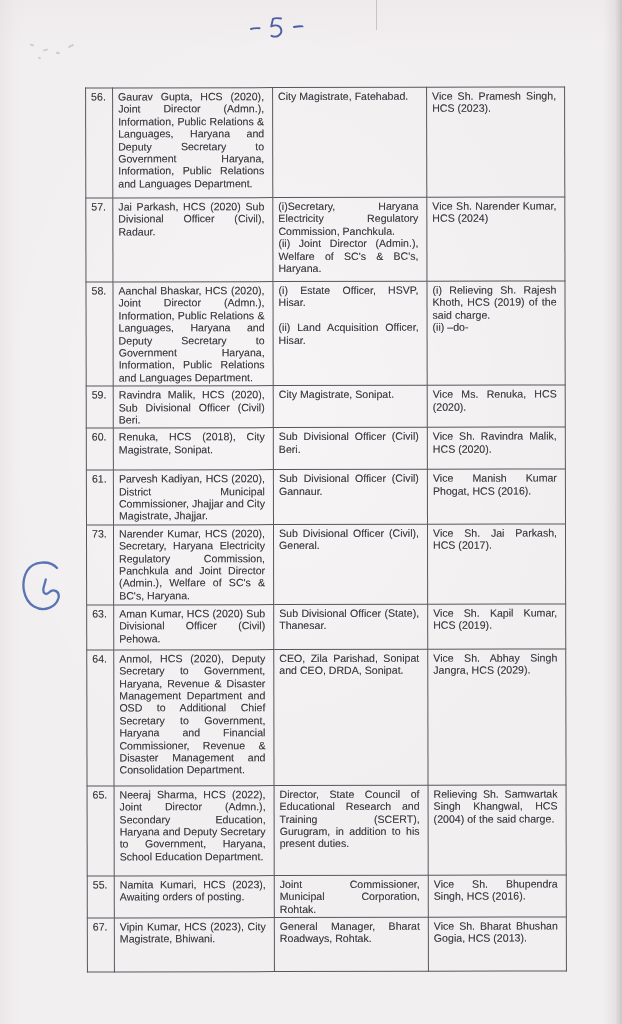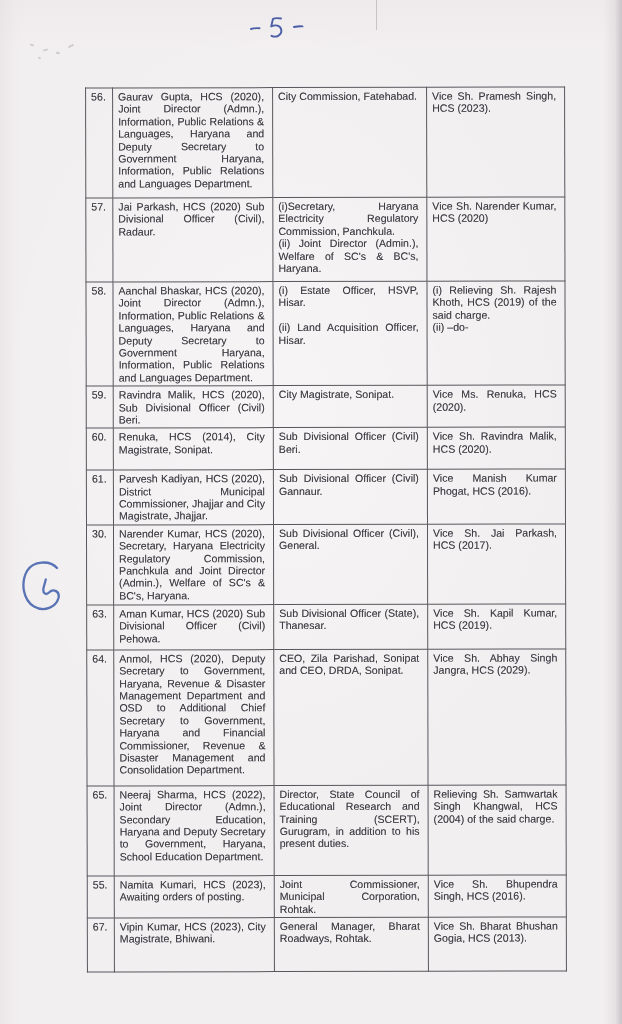--- a/index.html
+++ b/index.html
@@ -84,59 +84,59 @@
       <colgroup>
           <col class="c1">
           <col class="c2">
           <col class="c3">
           <col class="c4">
         </colgroup>
       <tbody>
         <tr class="r56">
           <td class="sno">56.</td>
           <td>Gaurav Gupta, HCS (2020), Joint Director (Admn.), Information, Public Relations &amp; Languages, Haryana and Deputy Secretary to Government Haryana, Information, Public Relations and Languages Department.</td>
-          <td>City Commission, Fatehabad.</td>
+          <td>City Magistrate, Fatehabad.</td>
           <td>Vice Sh. Pramesh Singh, HCS (2023).</td>
         </tr>
         <tr class="r57">
           <td class="sno">57.</td>
           <td>Jai Parkash, HCS (2020) Sub Divisional Officer (Civil), Radaur.</td>
           <td>(i)Secretary, Haryana Electricity Regulatory Commission, Panchkula.
 (ii) Joint Director (Admin.), Welfare of SC's &amp; BC's, Haryana.</td>
-          <td>Vice Sh. Narender Kumar, HCS (2020)</td>
+          <td>Vice Sh. Narender Kumar, HCS (2024)</td>
         </tr>
         <tr class="r58">
           <td class="sno">58.</td>
           <td>Aanchal Bhaskar, HCS (2020), Joint Director (Admn.), Information, Public Relations &amp; Languages, Haryana and Deputy Secretary to Government Haryana, Information, Public Relations and Languages Department.</td>
           <td>(i) Estate Officer, HSVP, Hisar.
 
 (ii) Land Acquisition Officer, Hisar.</td>
           <td>(i) Relieving Sh. Rajesh Khoth, HCS (2019) of the said charge.
 (ii) –do-</td>
         </tr>
         <tr class="r59">
           <td class="sno">59.</td>
           <td>Ravindra Malik, HCS (2020), Sub Divisional Officer (Civil) Beri.</td>
           <td>City Magistrate, Sonipat.</td>
           <td>Vice Ms. Renuka, HCS (2020).</td>
         </tr>
         <tr class="r60">
           <td class="sno">60.</td>
-          <td>Renuka, HCS (2014), City Magistrate, Sonipat.</td>
+          <td>Renuka, HCS (2018), City Magistrate, Sonipat.</td>
           <td>Sub Divisional Officer (Civil) Beri.</td>
           <td>Vice Sh. Ravindra Malik, HCS (2020).</td>
         </tr>
         <tr class="r61">
           <td class="sno">61.</td>
           <td>Parvesh Kadiyan, HCS (2020), District Municipal Commissioner, Jhajjar and City Magistrate, Jhajjar.</td>
           <td>Sub Divisional Officer (Civil) Gannaur.</td>
           <td>Vice Manish Kumar Phogat, HCS (2016).</td>
         </tr>
         <tr class="r62">
-          <td class="sno">30.</td>
+          <td class="sno">73.</td>
           <td>Narender Kumar, HCS (2020), Secretary, Haryana Electricity Regulatory Commission, Panchkula and Joint Director (Admin.), Welfare of SC's &amp; BC's, Haryana.</td>
           <td>Sub Divisional Officer (Civil), General.</td>
           <td>Vice Sh. Jai Parkash, HCS (2017).</td>
         </tr>
         <tr class="r63">
           <td class="sno">63.</td>
           <td>Aman Kumar, HCS (2020) Sub Divisional Officer (Civil) Pehowa.</td>
           <td>Sub Divisional Officer (State), Thanesar.</td>
           <td>Vice Sh. Kapil Kumar, HCS (2019).</td>
         </tr>

